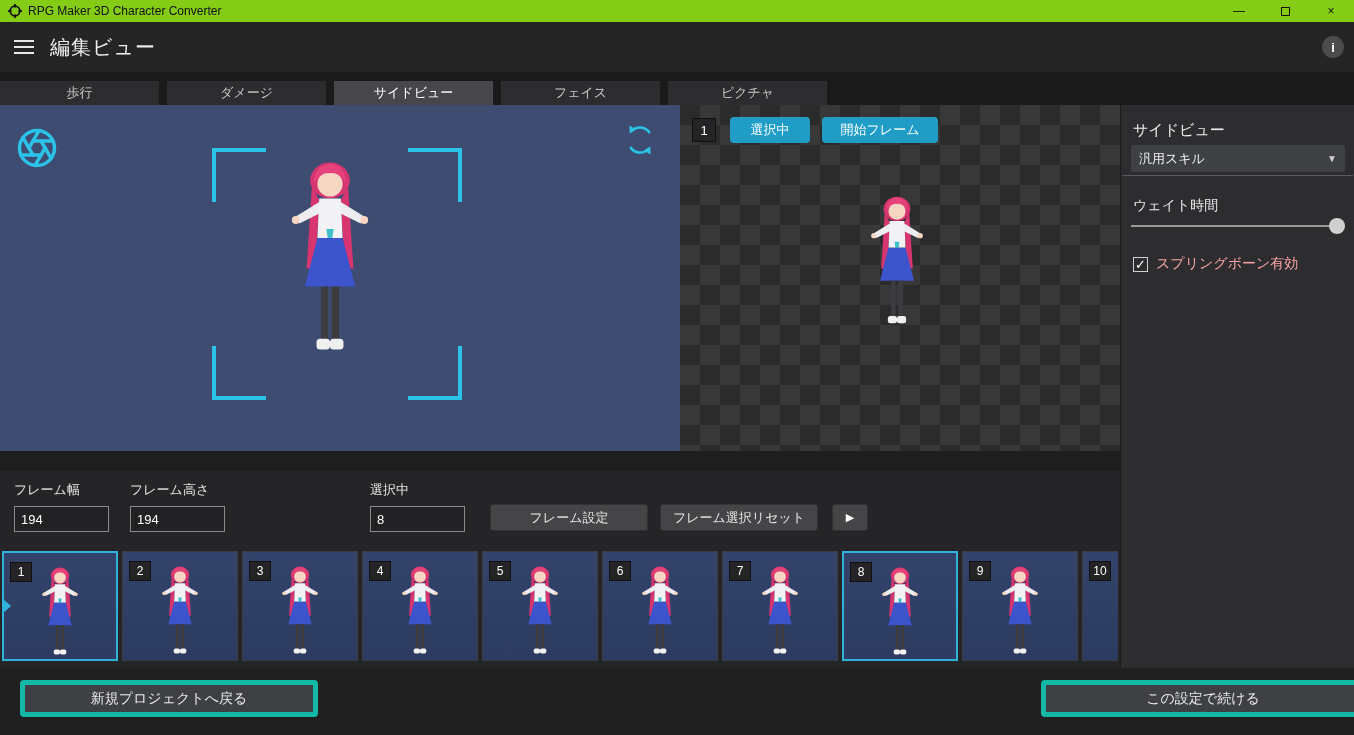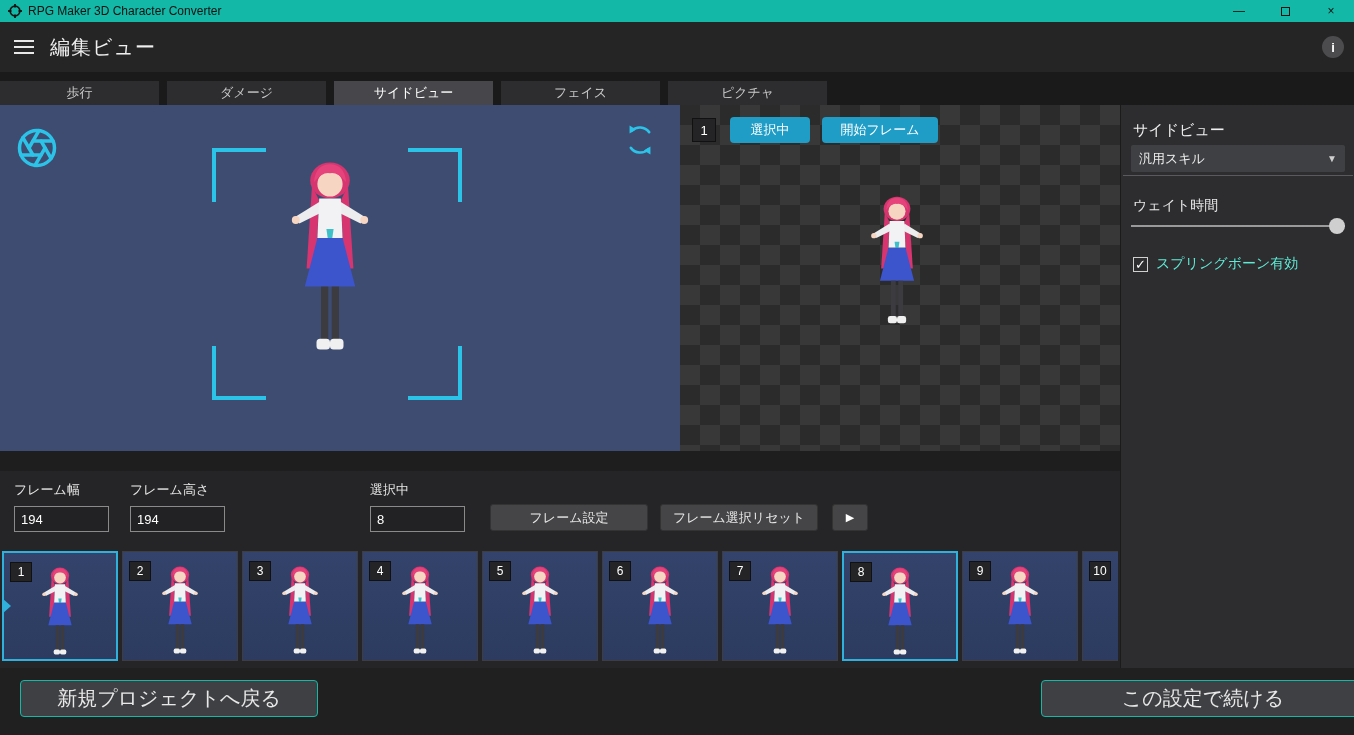--- a/index.html
+++ b/index.html
@@ -5,21 +5,21 @@
   * { margin:0; padding:0; box-sizing:border-box; }
   html,body { width:1354px; height:735px; overflow:hidden; }
   body {
     position:relative; background:#1e1e1e; color:#e6e6e6;
     font-family:"Liberation Sans","DejaVu Sans",sans-serif; font-size:13px;
     --accent:#1f9dc6; --accent-bright:#2cc3e8; --preview-bg:#3e4c71;
     --thumb-bg:#2c3b5f; --sel-border:#2fb1dc;
   }
 
   
-  .titlebar { position:absolute; top:0; left:0; width:1354px; height:22px; background:#14b8a6; color:#111; display:flex; align-items:center; }
+  .titlebar { position:absolute; top:0; left:0; width:1354px; height:22px; background:#84cc16; color:#111; display:flex; align-items:center; }
   .app-icon { width:14px; height:14px; margin:0 6px 0 8px; }
   .tb-title { font-size:12px; color:#111; }
   .win-controls { position:absolute; right:0; top:0; height:22px; display:flex; }
   .win-btn { width:46px; height:22px; display:flex; align-items:center; justify-content:center; font-size:12px; color:#111; cursor:default; }
   .maxi-box { width:9px; height:9px; border:1px solid #111; display:inline-block; }
 
   
   .header { position:absolute; top:22px; left:0; width:1354px; height:50px; background:#252526; display:flex; align-items:center; }
   .hamburger { width:20px; margin:0 16px 0 14px; display:flex; flex-direction:column; gap:4px; }
   .hamburger i { display:block; height:2px; background:#e8e8e8; }
@@ -61,21 +61,21 @@
   .sp-title { position:absolute; left:12px; top:16px; font-size:15px; color:#efefef; }
   .dropdown { position:absolute; left:10px; top:40px; width:214px; height:27px; background:#3f4043; color:#eee; display:flex; align-items:center; padding:0 8px; font-size:13px; border-radius:2px;gap:20px; }
   .dropdown .caret { margin-left:auto; font-size:10px; color:#cfcfcf; }
   .panel-divider { position:absolute; left:2px; top:70px; width:230px; height:1px; background:#5a5a5e; }
   .sp-wait { position:absolute; left:12px; top:92px; font-size:14px; color:#e8e8e8; }
   .slider { position:absolute; left:10px; top:112px; width:214px; height:18px; }
   .slider-track { position:absolute; left:0; top:8px; width:100%; height:2px; background:#9a9a9a; }
   .slider-thumb { position:absolute; top:1px; width:16px; height:16px; border-radius:50%; background:#cfcfcf; }
   .checkrow { position:absolute; left:12px; top:150px; display:flex; align-items:center; gap:8px; }
   .checkbox { width:15px; height:15px; border:1px solid #d0d0d0; background:#2d2d30; color:#fff; font-size:13px; line-height:13px; display:flex; align-items:center; justify-content:center; }
-  .checklabel { font-size:14px; color:#5eead4;text-align:center; }
+  .checklabel { font-size:14px; color:#fca5a5;text-align:center; }
 
   
   .bottompanel { position:absolute; top:451px; left:0; width:1120px; height:217px; background:#252527;margin-top:20px; }
   .field { position:absolute; top:10px; }
   .field label { display:block; font-size:13px; color:#e6e6e6; margin-bottom:7px; }
   .field input { width:95px; height:26px; background:#222224; border:1px solid #8a8a8a; color:#fff; font-size:13px; padding:0 6px; font-family:inherit; }
   .f0{left:14px;} .f1{left:130px;} .f2{left:250px;} .f3{left:370px;}
   .gray-btn { position:absolute; top:33px; height:27px; background:#454548; color:#e8e8e8; border:1px solid #333; border-radius:3px; font-size:13px; font-family:inherit; }
   .btn-frameset { left:490px; width:158px; }
   .btn-framereset { left:660px; width:158px; }
@@ -87,21 +87,21 @@
   .frame.selected { border:2px solid var(--sel-border); }
   .frame.marked::before { content:""; position:absolute; left:-2px; top:50%; transform:translateY(-50%); border-left:9px solid var(--sel-border); border-top:8px solid transparent; border-bottom:8px solid transparent; }
   .frame .badge { position:absolute; left:6px; top:9px; min-width:22px; height:20px; background:#242426; border:1px solid #111; color:#fff; font-size:12px; display:flex; align-items:center; justify-content:center; padding:0 3px; }
   .frame .sprite { position:absolute; left:50%; top:12px; transform:translateX(-50%); width:54px; height:92px; }
 
   .scroll-track { position:absolute; left:0; top:199px; width:1120px; height:13px; background:#2a2a2c; }
   .scroll-thumb { position:absolute; left:0; top:0; width:188px; height:13px; background:#5a5a5e; }
 
   
   .footer { position:absolute; top:668px; left:0; width:1354px; height:67px; background:#202021; }
-  .footer-btn { position:absolute; top:12px; height:37px; background:#3f4043; color:#e8e8e8; border:1px solid #14b8a6; border-radius:4px; font-size:20px; font-family:inherit; }
+  .footer-btn { position:absolute; top:12px; height:37px; background:#3f4043; color:#e8e8e8; border:5px solid #14b8a6; border-radius:4px; font-size:14px; font-family:inherit; }
   .btn-back { left:20px; width:298px; }
   .btn-continue { left:1041px; width:324px; }
 
   .hidden-defs { position:absolute; width:0; height:0; overflow:hidden; }
 </style>
 </head>
 <body style="--accent: #1f9dc6; --accent-bright: #2cc3e8; --preview-bg: #3e4c71; --thumb-bg: #2c3b5f; --sel-border: #2fb1dc;">
 
 <svg class="hidden-defs" aria-hidden="true">
   <defs>

